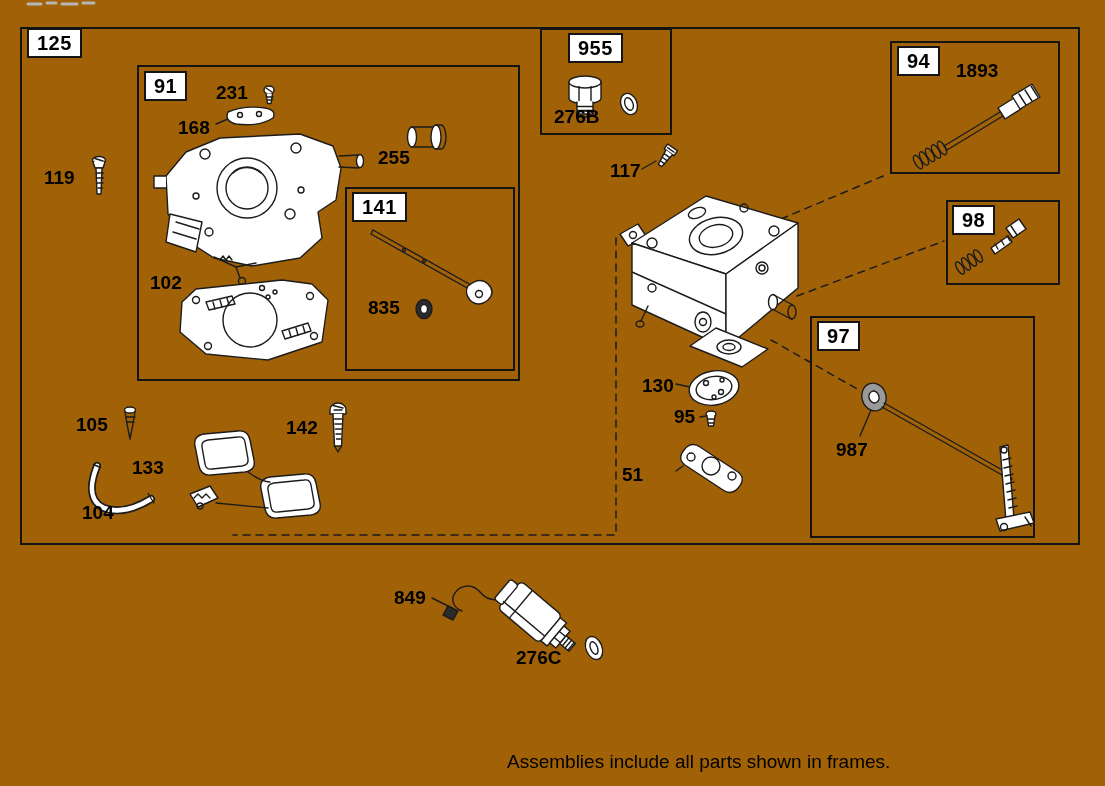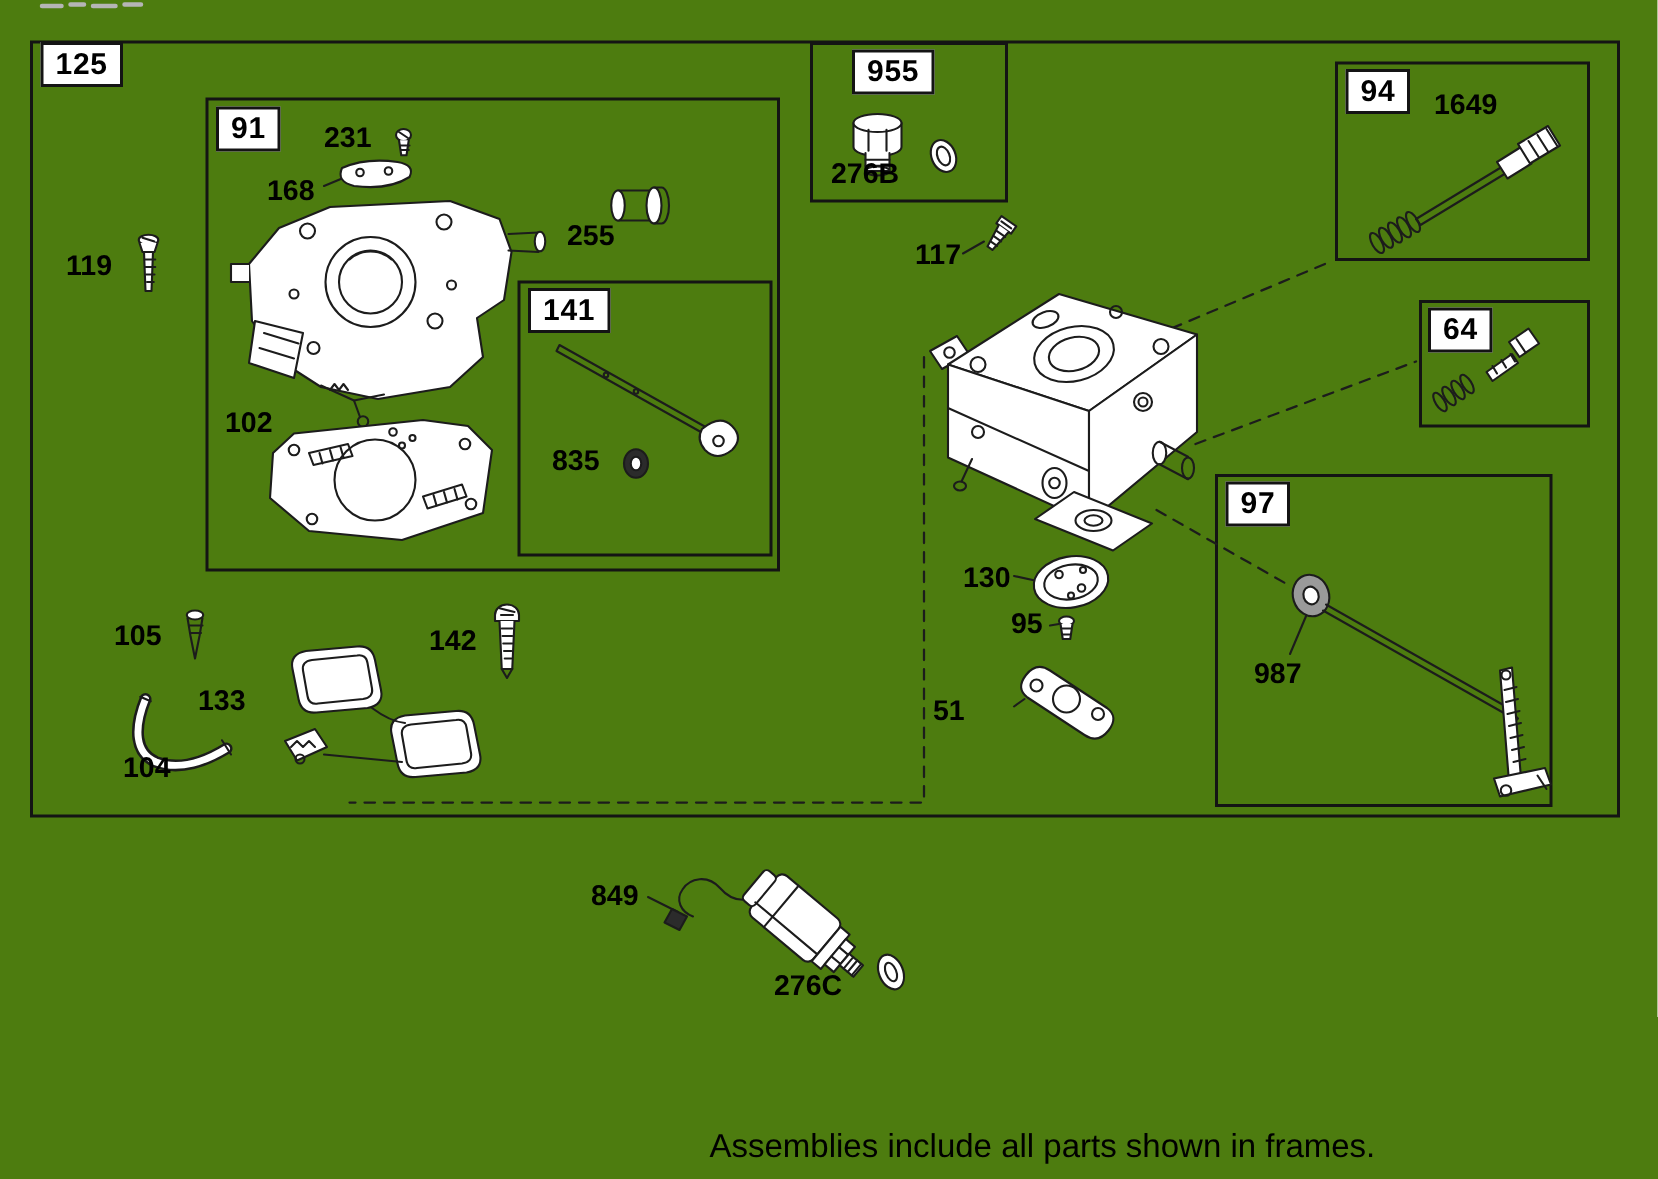--- a/index.html
+++ b/index.html
@@ -1,38 +1,38 @@
 <!DOCTYPE html>
 <html><head>
 <meta charset="utf-8">
 <style>
   * { margin:0; padding:0; box-sizing:border-box; }
   html,body { background:#ffffff; }
   .canvas {
-    position:relative; width:1105px; height:786px; background:#4d7c0f;
+    position:relative; width:1105px; height:786px; background:#a16207;
     font-family:"Liberation Sans","DejaVu Sans",sans-serif; color:#000; overflow:hidden;
   }
   .art { position:absolute; left:0; top:0; }
   .art path,.art ellipse,.art circle,.art rect,.art polygon,.art polyline {
     fill:none; stroke:#1c1c1c; stroke-width:1.4; stroke-linecap:round; stroke-linejoin:round;
   }
   .art .fw { fill:#ffffff; }
   .art .fd { fill:#2b2b2b; }
   .art .fg { fill:#9a9a9a; }
   .art .ghost { stroke:#b5b5b5; stroke-width:3; }
   .art .dash path { stroke-dasharray:7 6; stroke-width:1.5; }
   .art .tube-outer { stroke-width:8; }
   .art .tube-inner { stroke:#ffffff; stroke-width:4.6; }
   .frame { position:absolute; border:2px solid #141414; background:transparent; }
   .flabel {
     position:absolute; border:2px solid #141414; background:#fff;
     font-weight:bold; font-size:20px; line-height:26px; padding:0 8px; letter-spacing:0.5px;
   }
   .plabel { position:absolute; font-weight:bold; font-size:19px; line-height:22px; white-space:nowrap; }
-  .footer-note { position:absolute; left:473px; top:751px; font-size:22px; }
+  .footer-note { position:absolute; left:507px; top:751px; font-size:19px; }
 </style>
 </head>
 <body>
 
 <div class="canvas">
 
   <div class="frame" style="left:20px;top:27px;width:1060px;height:518px"></div>
   <div class="frame" style="left:137px;top:65px;width:383px;height:316px"></div>
   <div class="frame" style="left:345px;top:187px;width:170px;height:184px"></div>
   <div class="frame" style="left:540px;top:28px;width:132px;height:107px"></div>
@@ -297,36 +297,36 @@
       <ellipse class="fw" cx="594" cy="648" rx="8" ry="12" transform="rotate(-22 594 648)"></ellipse>
       <ellipse cx="594" cy="648" rx="3.5" ry="6.5" transform="rotate(-22 594 648)"></ellipse>
     </g>
   </svg>
 
   <div class="flabel" style="left:27px;top:28px">125</div>
   <div class="flabel" style="left:144px;top:71px">91</div>
   <div class="flabel" style="left:352px;top:192px">141</div>
   <div class="flabel" style="left:568px;top:33px">955</div>
   <div class="flabel" style="left:897px;top:46px">94</div>
-  <div class="flabel" style="left:952px;top:205px">64</div>
+  <div class="flabel" style="left:952px;top:205px">98</div>
   <div class="flabel" style="left:817px;top:321px">97</div>
 
   <div class="plabel" style="left:44px;top:167px">119</div>
   <div class="plabel" style="left:216px;top:82px">231</div>
   <div class="plabel" style="left:178px;top:117px">168</div>
   <div class="plabel" style="left:378px;top:147px">255</div>
   <div class="plabel" style="left:150px;top:272px">102</div>
   <div class="plabel" style="left:368px;top:297px">835</div>
   <div class="plabel" style="left:76px;top:414px">105</div>
   <div class="plabel" style="left:132px;top:457px">133</div>
   <div class="plabel" style="left:82px;top:502px">104</div>
   <div class="plabel" style="left:286px;top:417px">142</div>
   <div class="plabel" style="left:554px;top:106px">276B</div>
   <div class="plabel" style="left:610px;top:160px">117</div>
-  <div class="plabel" style="left:956px;top:60px">1649</div>
+  <div class="plabel" style="left:956px;top:60px">1893</div>
   <div class="plabel" style="left:642px;top:375px">130</div>
   <div class="plabel" style="left:674px;top:406px">95</div>
   <div class="plabel" style="left:622px;top:464px">51</div>
   <div class="plabel" style="left:836px;top:439px">987</div>
   <div class="plabel" style="left:394px;top:587px">849</div>
   <div class="plabel" style="left:516px;top:647px">276C</div>
 
   <div class="footer-note">Assemblies include all parts shown in frames.</div>
 
 </div>

